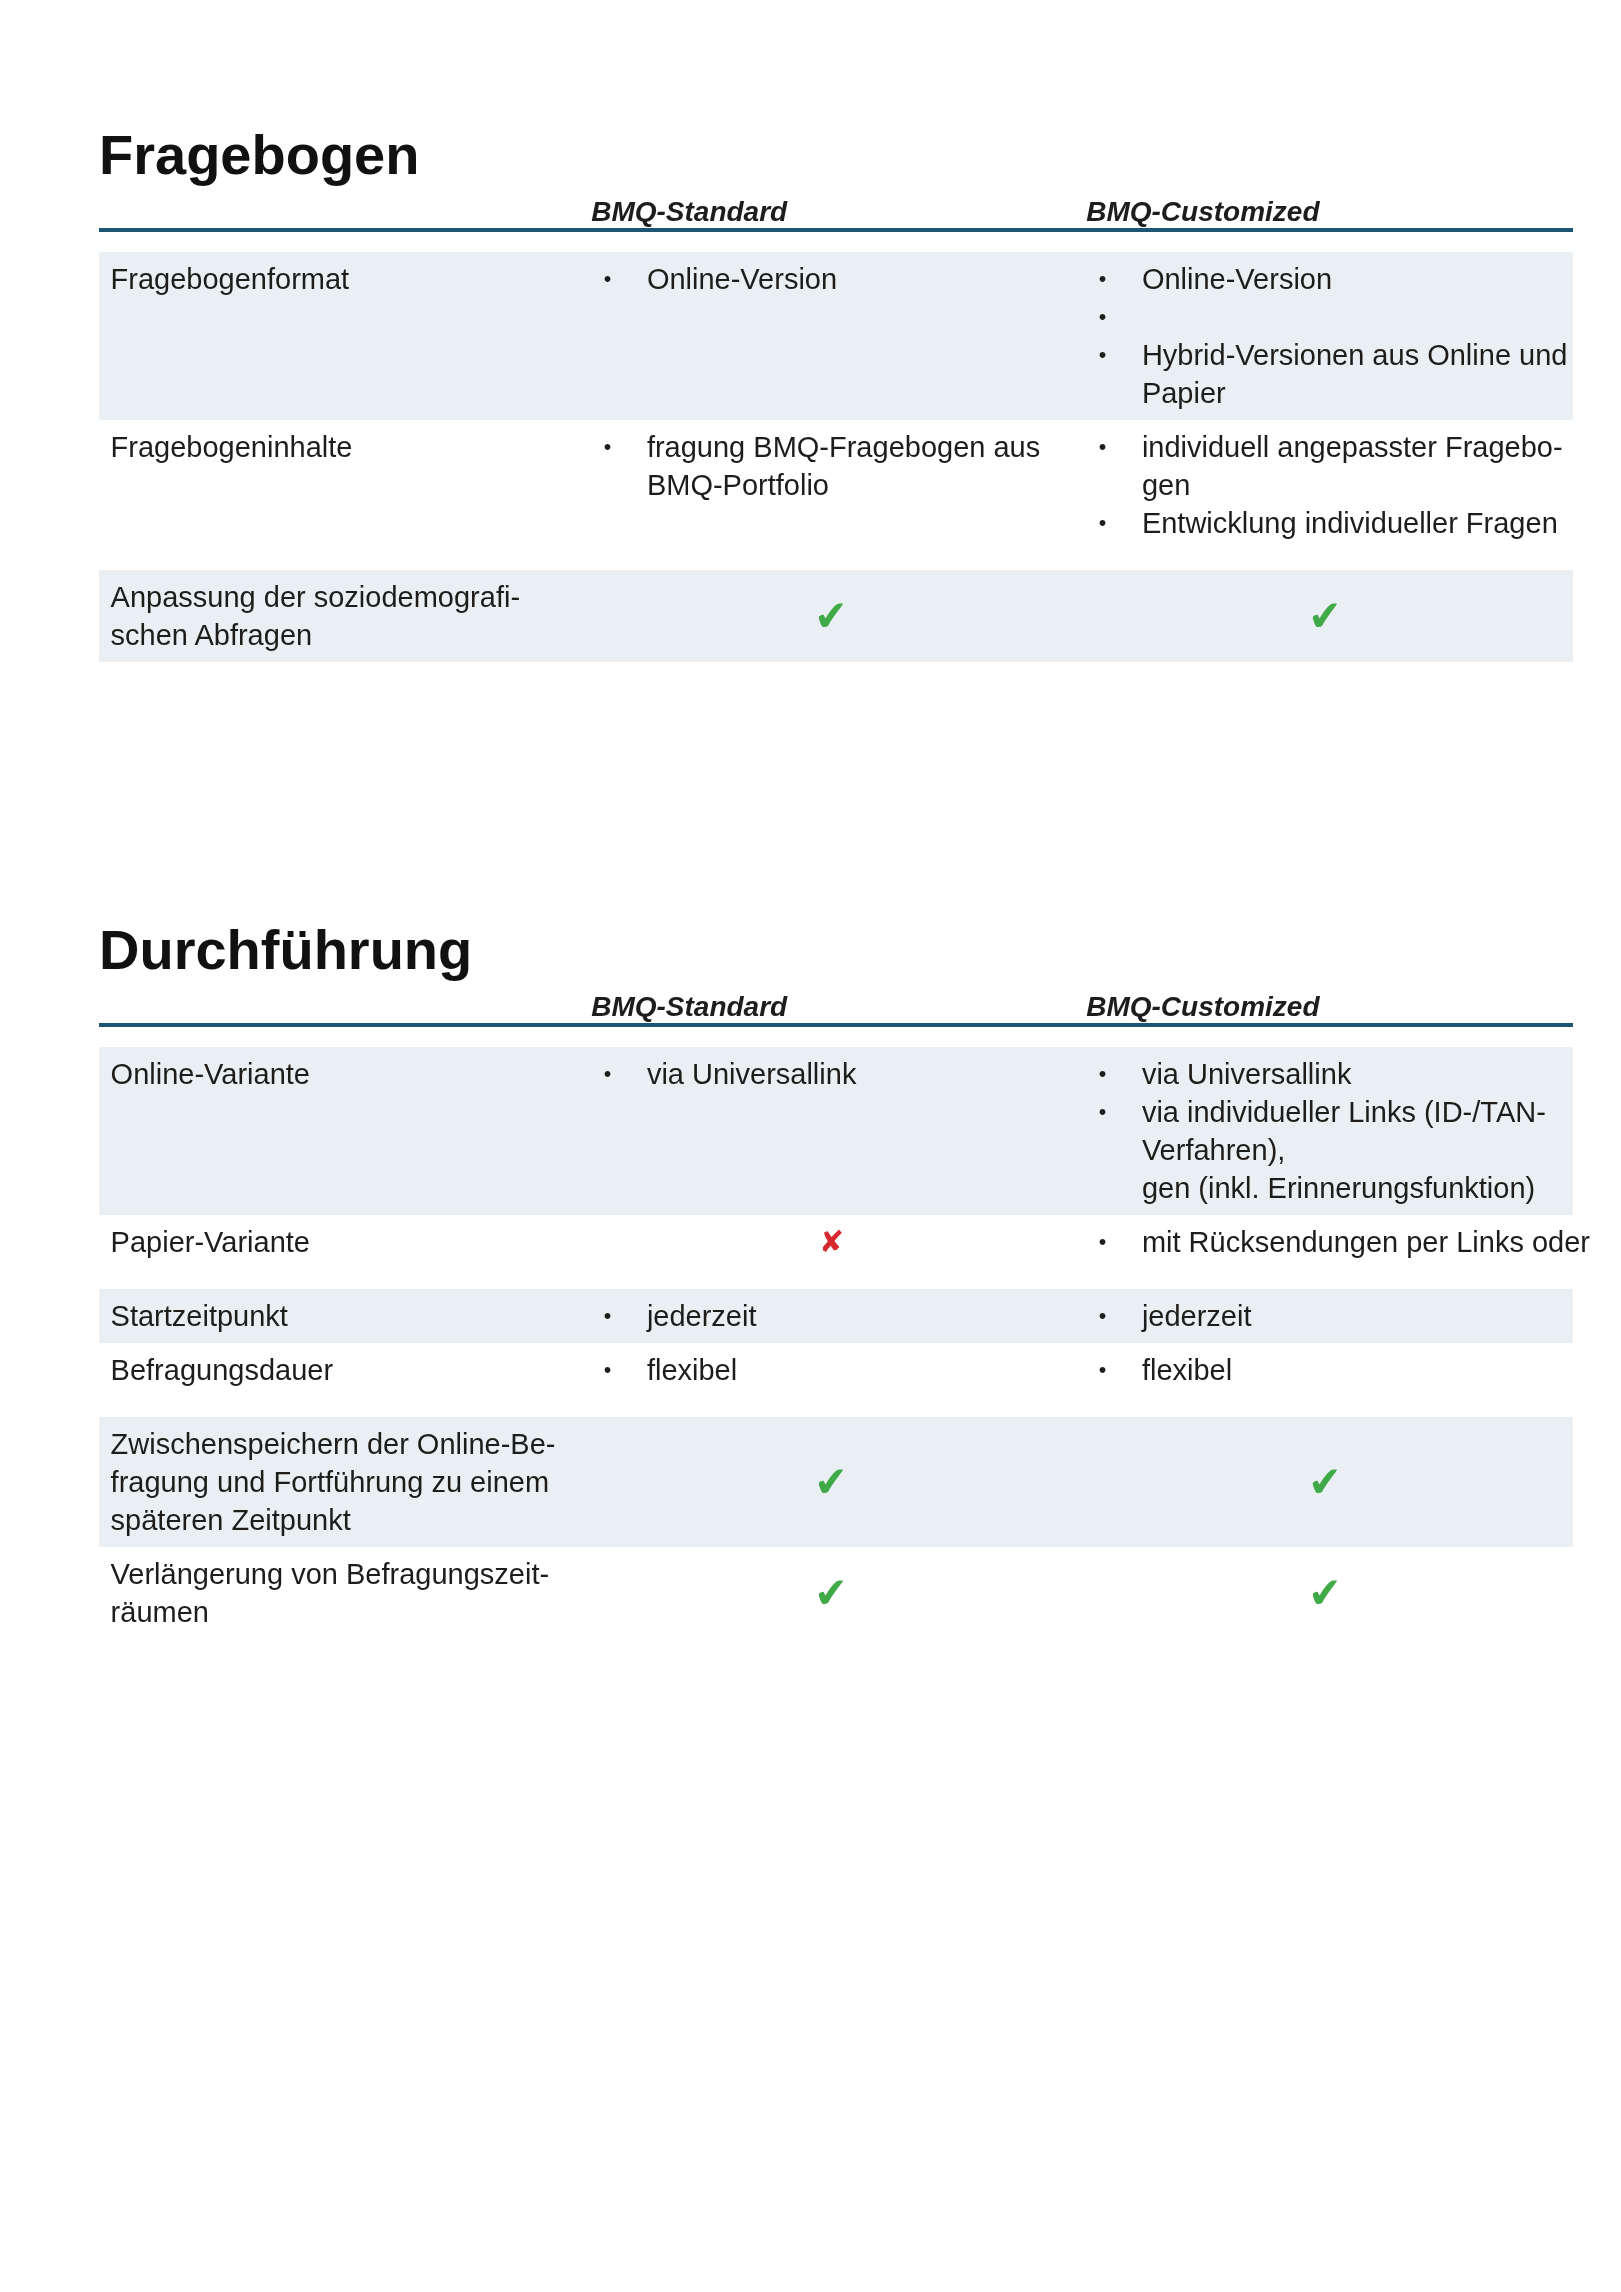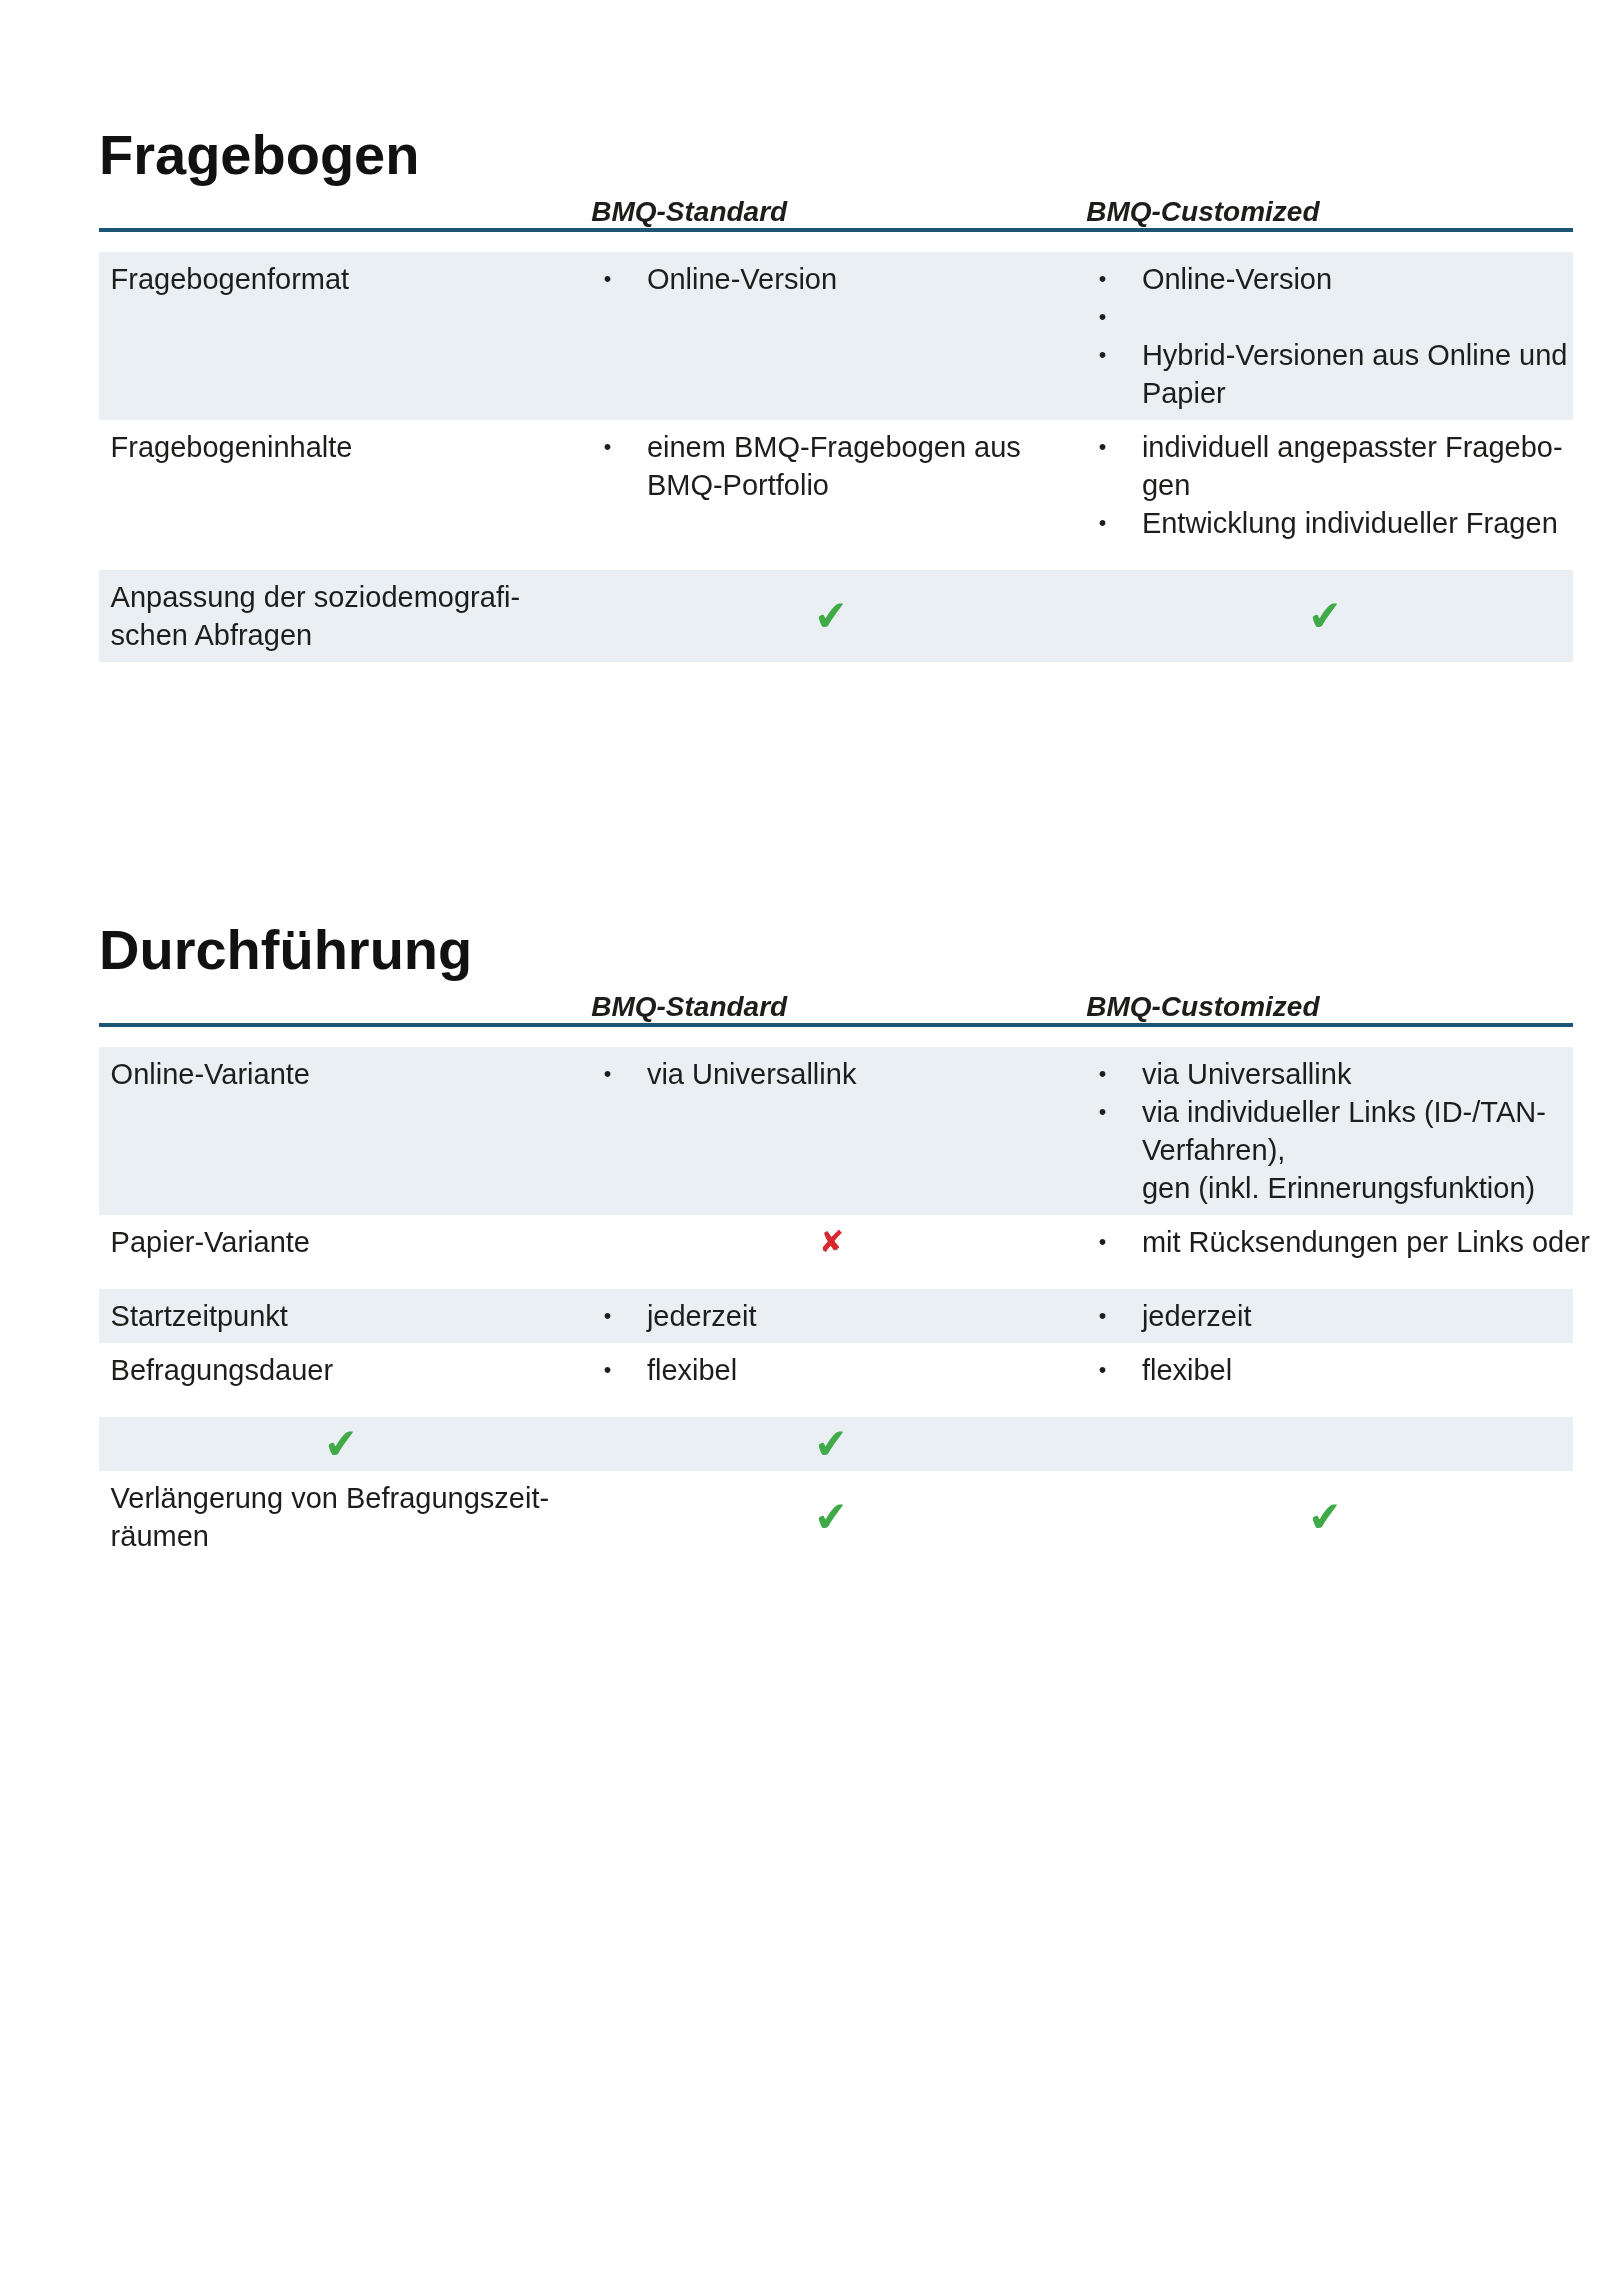--- a/index.html
+++ b/index.html
@@ -106,21 +106,21 @@
           </div>
           <div class="col-grid row">
             <div class="cell label">
               <div class="line">Fragebogeninhalte</div>
             </div>
             <div class="cell standard">
               <ul class="bullets">
                 <li class="bullet-item">
                   <span class="bullet-marker">•</span>
                   <div class="bullet-text">
-                    <div class="line">einem BMQ-Fragebogen aus</div>
+                    <div class="line">fragung BMQ-Fragebogen aus</div>
                     <div class="line">BMQ-Portfolio</div>
                   </div>
                 </li>
               </ul>
             </div>
             <div class="cell customized">
               <ul class="bullets">
                 <li class="bullet-item">
                   <span class="bullet-marker">•</span>
                   <div class="bullet-text">
@@ -256,20 +256,25 @@
                 <li class="bullet-item">
                   <span class="bullet-marker">•</span>
                   <div class="bullet-text">
                     <div class="line">flexibel</div>
                   </div>
                 </li>
               </ul>
             </div>
           </div>
           <div class="col-grid row alt" style="background: rgb(234, 239, 243);">
+            <div class="cell label">
+              <div class="line">Zwischenspeichern der Online-Be-</div>
+              <div class="line">fragung und Fortführung zu einem</div>
+              <div class="line">späteren Zeitpunkt</div>
+            </div>
             <div class="cell standard center-mark">
               <span class="mark check">✔</span>
             </div>
             <div class="cell customized center-mark">
               <span class="mark check">✔</span>
             </div>
           </div>
           <div class="col-grid row">
             <div class="cell label">
               <div class="line">Verlängerung von Befragungszeit-</div>

